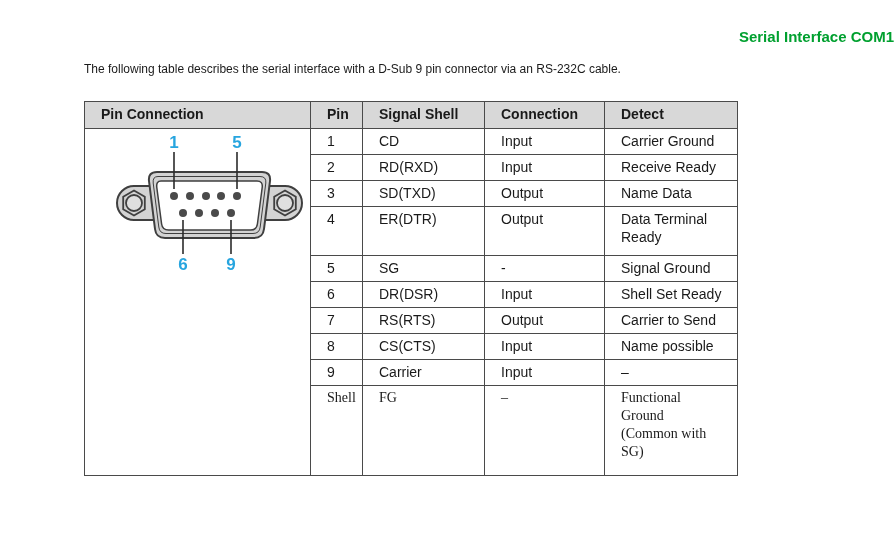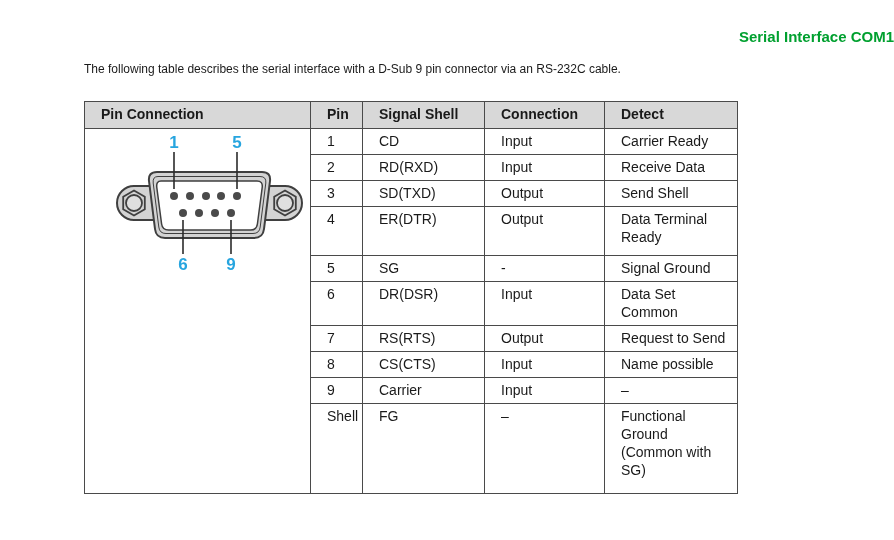--- a/index.html
+++ b/index.html
@@ -37,21 +37,21 @@
     overflow:hidden;
   }
   table.pin-table th{
     background:#d8d8d8;
     font-weight:bold;
     height:19px;
   }
   td.cell-meaning{white-space:pre-line;}
   tr.row-std{height:26px;}
   tr.row-tall{height:49px;}
-  tr.row-shell{height:90px;}
+  tr.row-shell{height:90px;font-family:Liberation Serif, serif;}
   td.cell-diagram{padding:2px;vertical-align:top;}
   svg.connector-svg{display:block;margin:0 auto;}
   .pin-num{
     font-family:"Liberation Sans","DejaVu Sans",sans-serif;
     font-size:17px;font-weight:bold;fill:#27a5df;
   }
 </style>
 </head>
 <body>
 
@@ -121,58 +121,58 @@
 
             <text class="pin-num" x="73" y="16" text-anchor="middle">1</text>
             <text class="pin-num" x="136" y="16" text-anchor="middle">5</text>
             <text class="pin-num" x="82" y="138" text-anchor="middle">6</text>
             <text class="pin-num" x="130" y="138" text-anchor="middle">9</text>
           </svg>
         </td>
         <td class="cell-pin">1</td>
         <td class="cell-signal">CD</td>
         <td class="cell-direction">Input</td>
-        <td class="cell-meaning">Carrier Ready</td>
+        <td class="cell-meaning">Carrier Ground</td>
       </tr>
       <tr class="row-std">
         <td class="cell-pin">2</td>
         <td class="cell-signal">RD(RXD)</td>
         <td class="cell-direction">Input</td>
-        <td class="cell-meaning">Receive Data</td>
+        <td class="cell-meaning">Receive Ready</td>
       </tr>
       <tr class="row-std">
         <td class="cell-pin">3</td>
         <td class="cell-signal">SD(TXD)</td>
         <td class="cell-direction">Output</td>
-        <td class="cell-meaning">Send Shell</td>
+        <td class="cell-meaning">Name Data</td>
       </tr>
       <tr class="row-tall">
         <td class="cell-pin">4</td>
         <td class="cell-signal">ER(DTR)</td>
         <td class="cell-direction">Output</td>
         <td class="cell-meaning">Data Terminal
 Ready</td>
       </tr>
       <tr class="row-std">
         <td class="cell-pin">5</td>
         <td class="cell-signal">SG</td>
         <td class="cell-direction">-</td>
         <td class="cell-meaning">Signal Ground</td>
       </tr>
       <tr class="row-std">
         <td class="cell-pin">6</td>
         <td class="cell-signal">DR(DSR)</td>
         <td class="cell-direction">Input</td>
-        <td class="cell-meaning">Data Set Common</td>
+        <td class="cell-meaning">Shell Set Ready</td>
       </tr>
       <tr class="row-std">
         <td class="cell-pin">7</td>
         <td class="cell-signal">RS(RTS)</td>
         <td class="cell-direction">Output</td>
-        <td class="cell-meaning">Request to Send</td>
+        <td class="cell-meaning">Carrier to Send</td>
       </tr>
       <tr class="row-std">
         <td class="cell-pin">8</td>
         <td class="cell-signal">CS(CTS)</td>
         <td class="cell-direction">Input</td>
         <td class="cell-meaning">Name possible</td>
       </tr>
       <tr class="row-std">
         <td class="cell-pin">9</td>
         <td class="cell-signal">Carrier</td>

